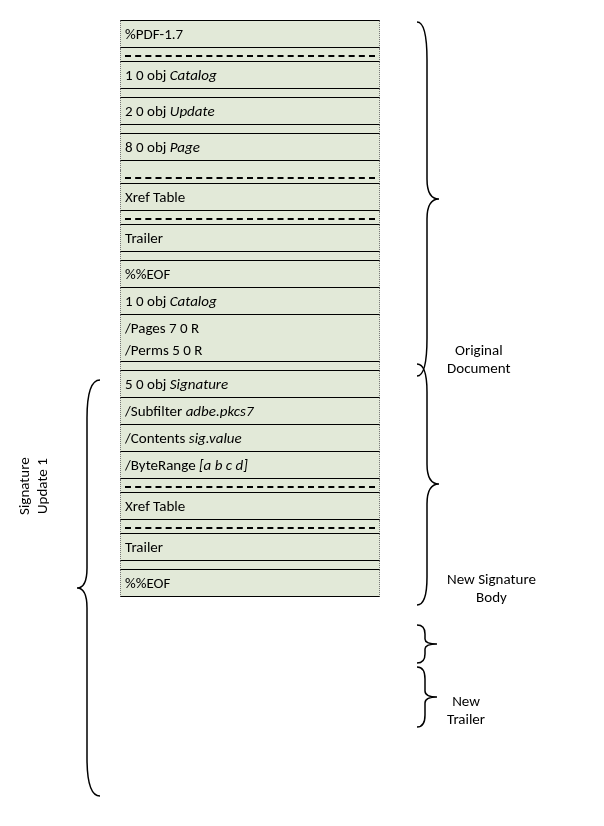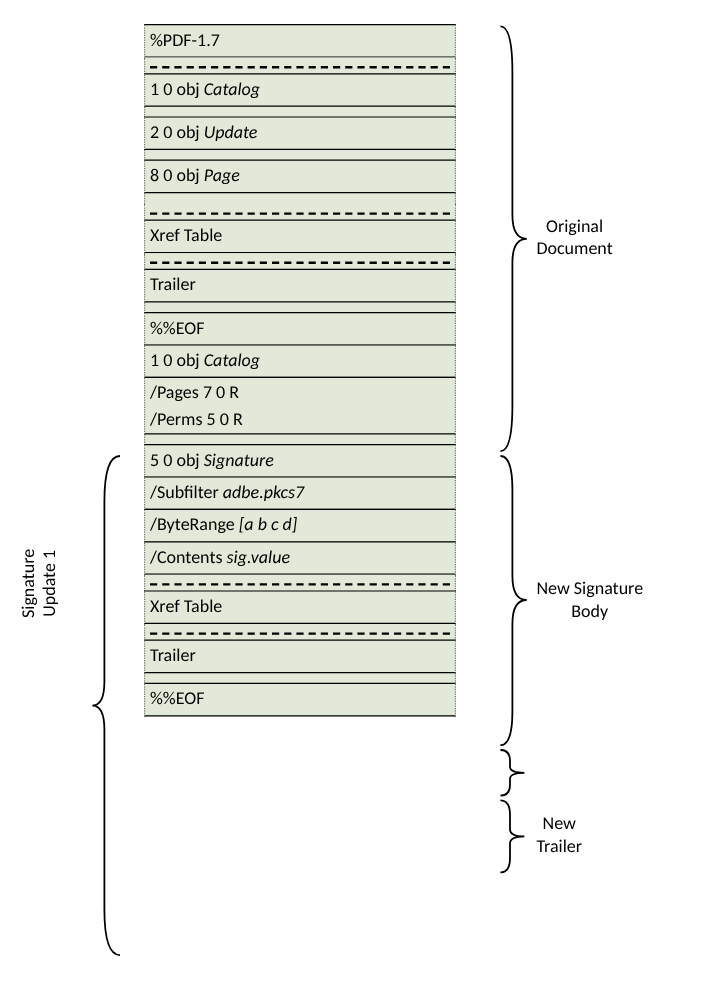--- a/index.html
+++ b/index.html
@@ -90,21 +90,21 @@
   .italic { font-style: italic; }
   .right-labels {
     position: absolute;
     left: 395px;
     top: 0;
     width: 160px;
   }
   .brace-label {
     position: absolute;
     display: flex;
-    align-items: center;
+    align-items: flex-end;
   }
   .brace-svg {
     flex-shrink: 0;
   }
   .label-text {
     padding-left: 6px;
     text-align: center;
     line-height: 1.25;
     font-size: 15px;
   }
@@ -144,22 +144,22 @@
 
     <div class="block-group" style="margin-top:-1px;">
       <div class="row"><span>1 0 obj </span><span class="italic">Catalog</span></div>
       <div class="row tall">
         <div>/Pages 7 0 R</div>
         <div>/Perms 5 0 R</div>
       </div>
       <div class="sep-gap"></div>
       <div class="row"><span>5 0 obj </span><span class="italic">Signature</span></div>
       <div class="row"><span>/Subfilter </span><span class="italic">adbe.pkcs7</span></div>
+      <div class="row"><span>/Contents </span><span class="italic">sig.value</span></div>
       <div class="row"><span>/ByteRange </span><span class="italic">[a b c d]</span></div>
-      <div class="row"><span>/Contents </span><span class="italic">sig.value</span></div>
       <div class="dash-sep"></div>
     </div>
 
     <div class="block-group">
       <div class="row"><span>Xref Table</span></div>
       <div class="dash-sep"></div>
     </div>
 
     <div class="block-group">
       <div class="row"><span>Trailer</span></div>
@@ -173,21 +173,21 @@
 
     <div class="brace-label" style="top:0; height:358px;">
       <svg class="brace-svg" width="26" height="358" viewBox="0 0 26 358">
         <path d="M 2 2 Q 12 2 12 40 L 12 159 Q 12 179 24 179 Q 12 179 12 199 L 12 318 Q 12 356 2 356" fill="none" stroke="#000" stroke-width="1.5"></path>
       </svg>
       <div class="label-text">
         <span>Original<br>Document</span>
       </div>
     </div>
 
-    <div class="brace-label" style="top:358px; height:245px;">
+    <div class="brace-label" style="top:342px; height:245px;">
       <svg class="brace-svg" width="26" height="245" viewBox="0 0 26 245">
         <path d="M 2 2 Q 12 2 12 30 L 12 102 Q 12 122 24 122 Q 12 122 12 142 L 12 215 Q 12 243 2 243" fill="none" stroke="#000" stroke-width="1.5"></path>
       </svg>
       <div class="label-text">
         <span>New Signature<br>Body</span>
       </div>
     </div>
 
     <div class="brace-label" style="top:603px; height:42px;">
       <svg class="brace-svg" width="26" height="42" viewBox="0 0 26 42">

